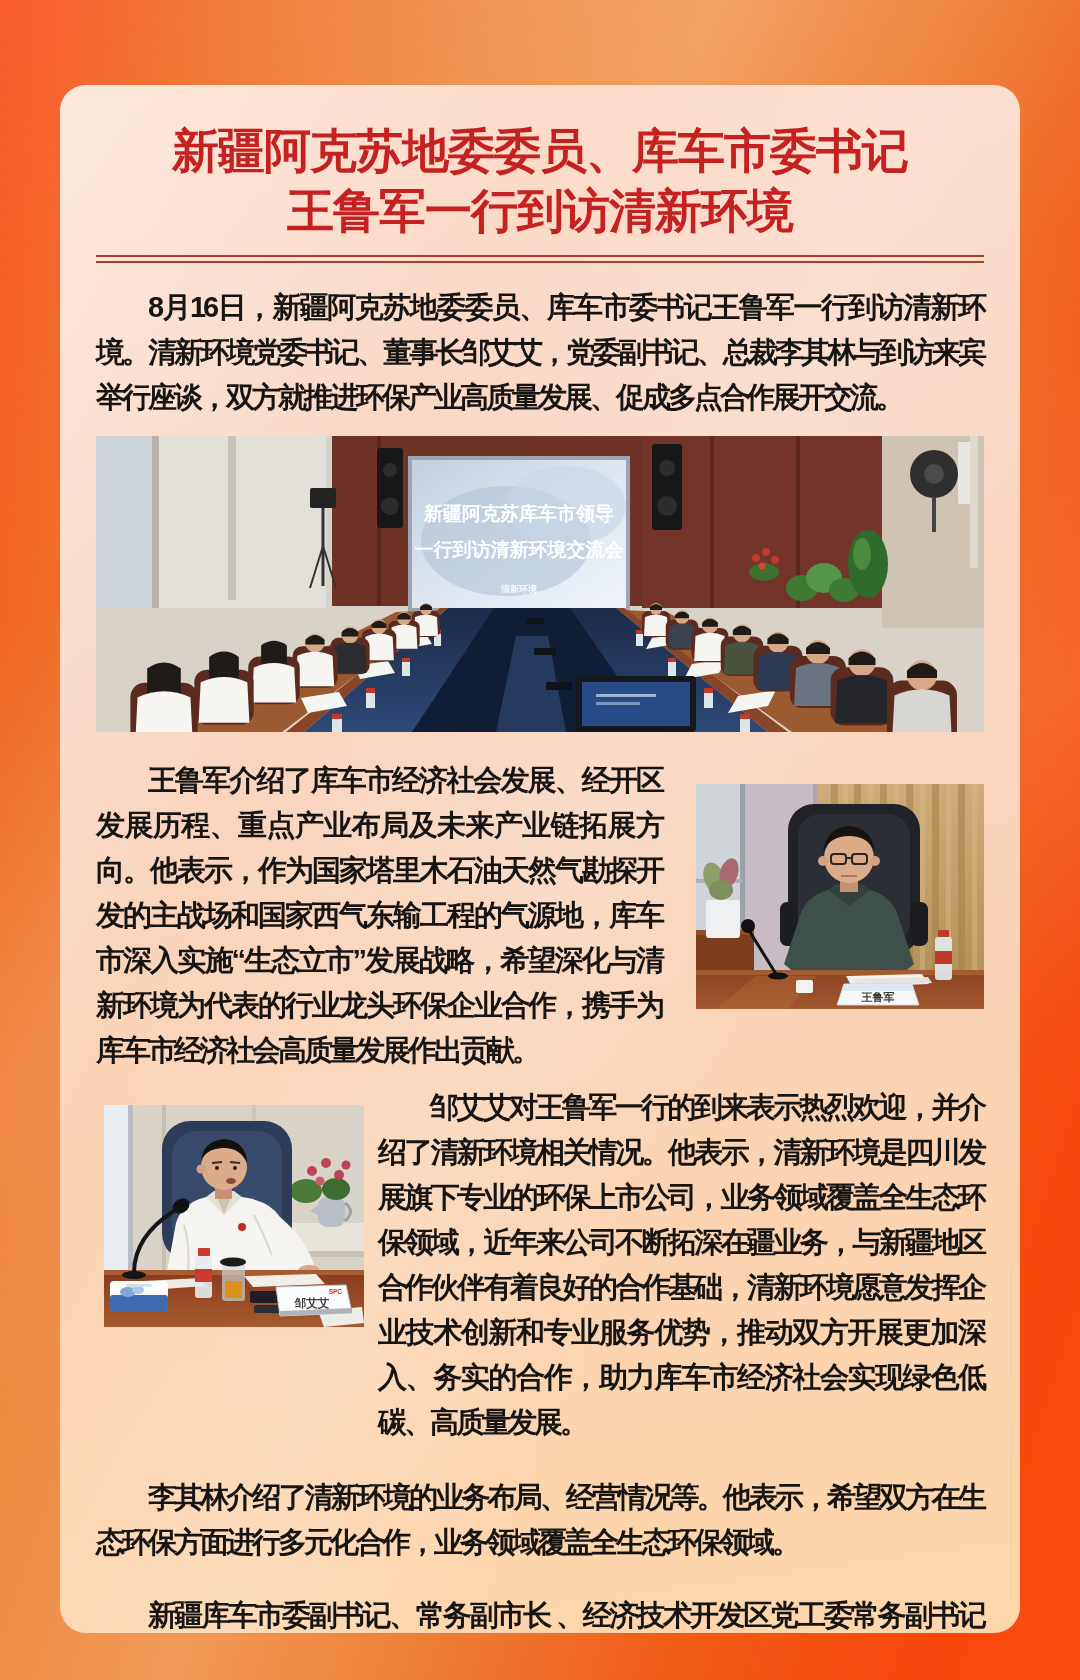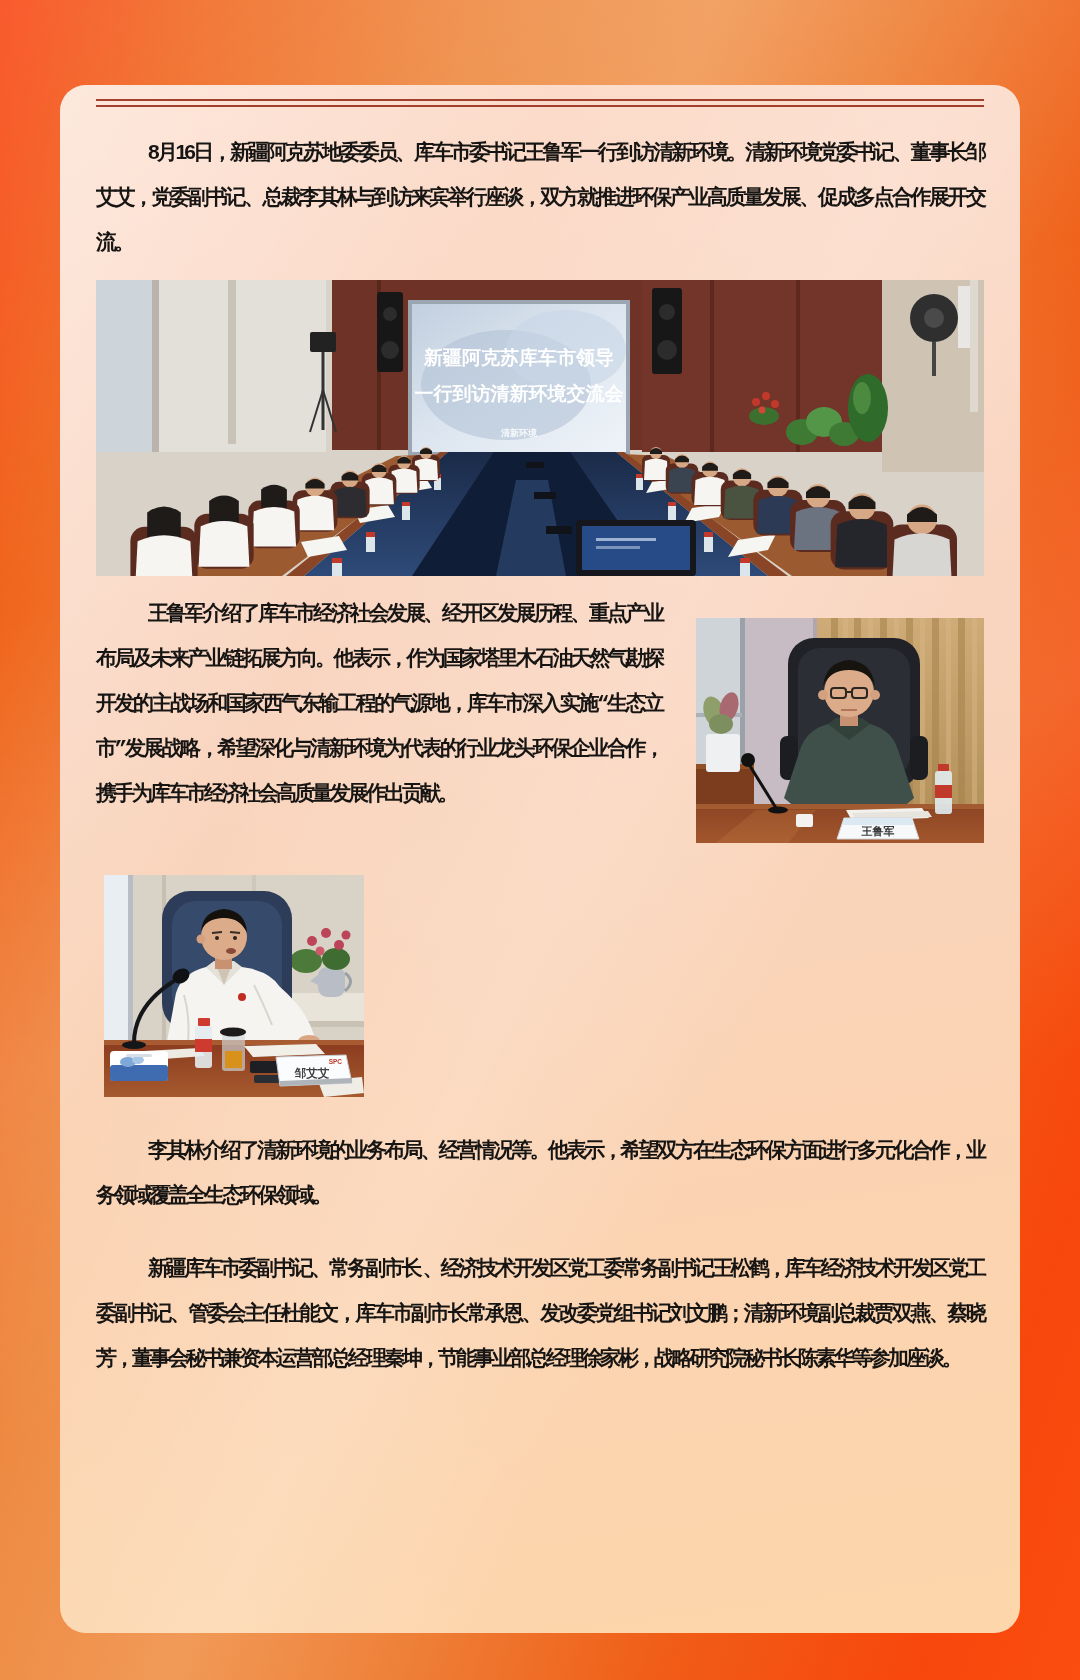--- a/index.html
+++ b/index.html
@@ -30,44 +30,48 @@
   .inner{position:relative;z-index:1;}
   .title{
     margin:36px 0 0 0;text-align:center;font-weight:900;color:#c42120;
     font-size:47px;line-height:60px;letter-spacing:-1px;
   }
   .divider{
     margin-top:14px;height:4px;
     border-top:2px solid #a1412d;border-bottom:2px solid #a1412d;
   }
   .para{
-    margin:0;font-size:21px;line-height:45px;font-weight:700;color:#171513;
+    margin:0;font-size:29px;line-height:45px;font-weight:700;color:#171513;
     letter-spacing:-3px;text-align:justify;text-indent:52px;
   }
   .p1{margin-top:22px;}
   .photo{display:block;background:#888;}
   .photo-main{margin-top:16px;}
   .sec{display:flex;}
-  .sec2{margin-top:16px;font-family:Liberation Mono, monospace;}
+  .sec2{margin-top:26px;}
   .sec2 .para{width:566px;flex:none;}
   .sec2 .photo{margin-left:auto;margin-top:26px;flex:none;}
   .sec3{margin-top:12px;}
   .sec3 .photo{margin-left:8px;margin-top:20px;flex:none;}
   .sec3 .para{flex:1;margin-left:14px;}
   .p4{margin-top:30px;}
   .p5{margin-top:28px;}
 </style>
 </head>
 <body>
 
 <div class="page-bg"></div>
 
 <div class="card">
   <div class="inner">
 
+    <h1 class="title">
+      <span style="display:block">新疆阿克苏地委委员、库车市委书记</span>
+      <span style="display:block">王鲁军一行到访清新环境</span>
+    </h1>
 
     <div class="divider"></div>
 
     <p class="para p1">8月16日，新疆阿克苏地委委员、库车市委书记王鲁军一行到访清新环境。清新环境党委书记、董事长邹艾艾，党委副书记、总裁李其林与到访来宾举行座谈，双方就推进环保产业高质量发展、促成多点合作展开交流。</p>
 
     <svg class="photo photo-main" width="888" height="296" viewBox="0 0 888 296" preserveAspectRatio="none">
       <defs>
         <linearGradient id="scrG" x1="0" y1="0" x2="1" y2="1">
           <stop offset="0" stop-color="#c2cfdf"></stop>
             <stop offset=".5" stop-color="#dde6f0"></stop>
@@ -481,20 +485,21 @@
           <rect x="150" y="200" width="26" height="8" rx="2" fill="#2a2d33"></rect>
         </g>
         <g>
           <polygon points="172,182 242,180 248,208 176,211" fill="#fbfcfd" stroke="#c9ccd1" stroke-width="1"></polygon>
           <polygon points="176,206 248,203 248,208 176,211" fill="#aeb4ba"></polygon>
           <text x="238" y="189" text-anchor="end" font-size="6.5" font-weight="bold" fill="#c0392b">SPC</text>
           <text x="208" y="202" text-anchor="middle" font-size="11.5" font-weight="bold" fill="#3f3f3f">邹艾艾</text>
         </g>
       </svg>
 
+      <p class="para">邹艾艾对王鲁军一行的到来表示热烈欢迎，并介绍了清新环境相关情况。他表示，清新环境是四川发展旗下专业的环保上市公司，业务领域覆盖全生态环保领域，近年来公司不断拓深在疆业务，与新疆地区合作伙伴有着良好的合作基础，清新环境愿意发挥企业技术创新和专业服务优势，推动双方开展更加深入、务实的合作，助力库车市经济社会实现绿色低碳、高质量发展。</p>
     </div>
 
     <p class="para p4">李其林介绍了清新环境的业务布局、经营情况等。他表示，希望双方在生态环保方面进行多元化合作，业务领域覆盖全生态环保领域。</p>
 
     <p class="para p5">新疆库车市委副书记、常务副市长 、经济技术开发区党工委常务副书记王松鹤，库车经济技术开发区党工委副书记、管委会主任杜能文，库车市副市长常承恩、发改委党组书记刘文鹏；清新环境副总裁贾双燕、蔡晓芳，董事会秘书兼资本运营部总经理秦坤，节能事业部总经理徐家彬，战略研究院秘书长陈素华等参加座谈。</p>
 
   </div>
 </div>
 
 </body></html>

